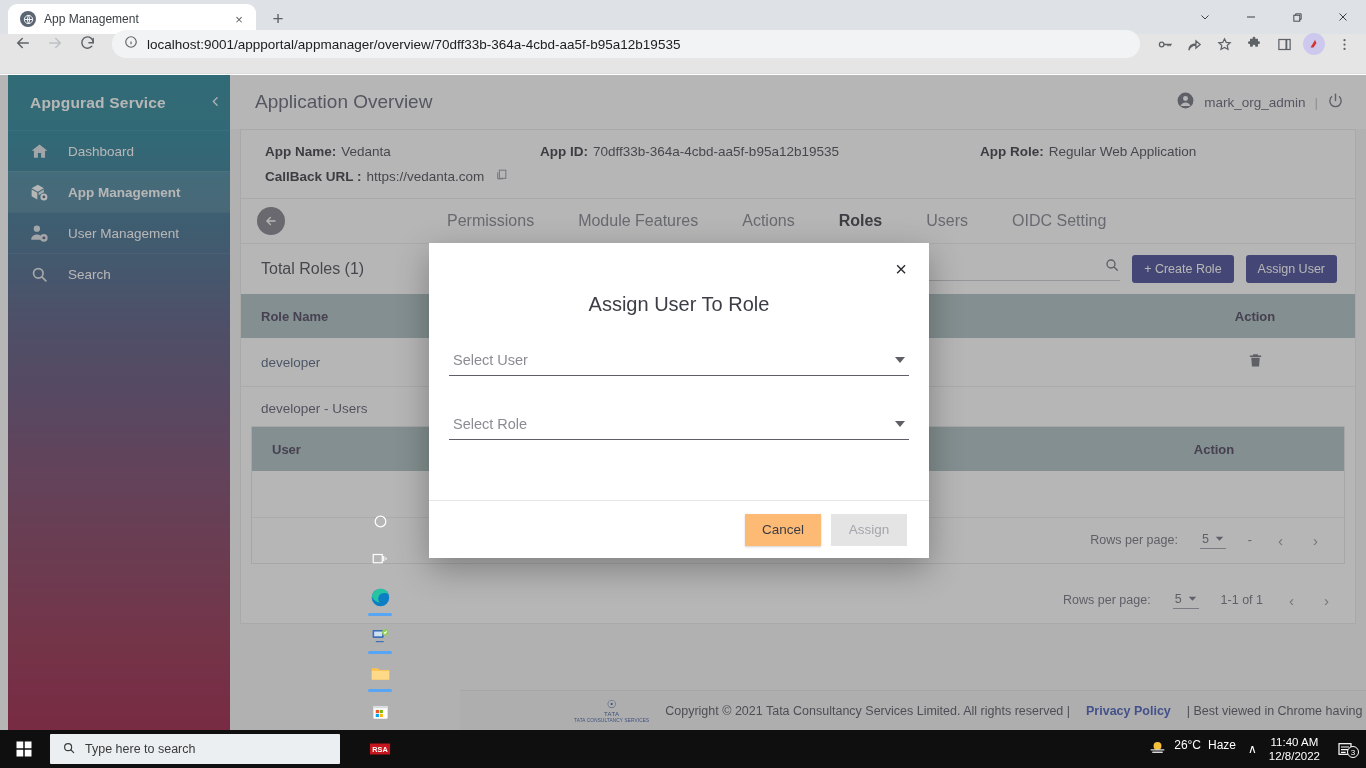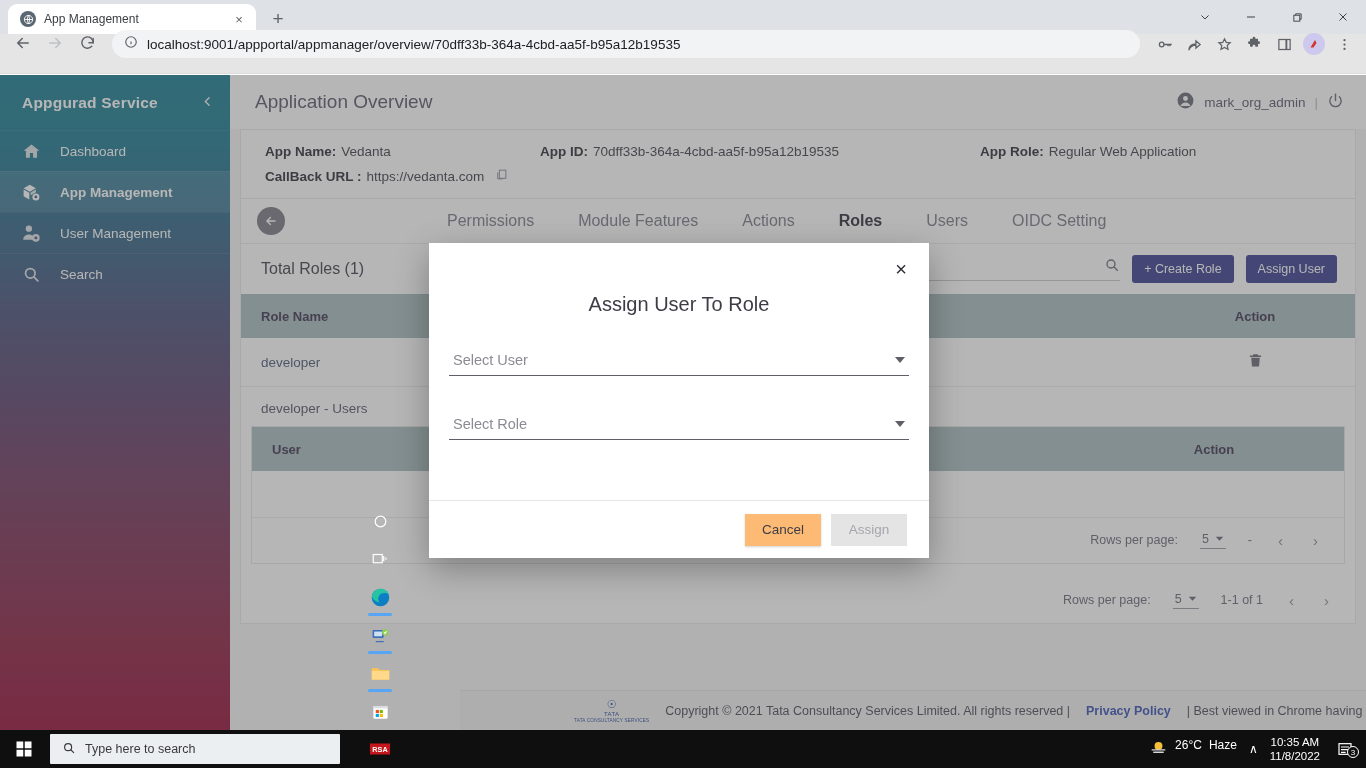--- a/index.html
+++ b/index.html
@@ -86,21 +86,21 @@
 
   
   .viewport {
     position: absolute; top: 75px; left: 0;
     width: 1366px; height: 655px; background: #ffffff;
     overflow: hidden;
   }
 
   
   .sidebar {
-    position: absolute; left: 0; top: 0; width: 230px; height: 655px;
+    position: absolute; left: 8px; top: 0; width: 230px; height: 655px;
     background: linear-gradient(180deg,
       #1b7f93 0%, #1d7a91 10%, #3a5f84 28%, #4d4f79 38%,
       #5a4470 48%, #6e3a62 60%, #7d2f53 72%, #8d2144 86%, #95103a 100%);
     color: #ffffff;
   }
   .sidebar-brand {
     height: 55px; display: flex; align-items: center;
     justify-content: space-between; padding: 0 16px 0 22px;
   }
   .brand-text { font-size: 15.5px; font-weight: 700; letter-spacing: .2px; }
@@ -776,22 +776,22 @@
           <svg width="19" height="19" viewBox="0 0 24 24">
               <circle cx="12" cy="10" r="5" fill="#f5c13a"></circle>
               <path d="M4 15h16M6 18h12" stroke="#d8d8d8" stroke-width="1.6" stroke-linecap="round"></path>
             </svg>
         </span>
         <span>26°C</span>
         <span>Haze</span>
       </div>
       <span>∧</span>
       <div class="clock">
-        <div>10:35 AM</div>
-        <div>11/8/2022</div>
+        <div>11:40 AM</div>
+        <div>12/8/2022</div>
       </div>
       <div class="notif">
         <svg width="16" height="16" viewBox="0 0 24 24" fill="none" stroke="#ffffff" stroke-width="1.8">
             <rect x="3" y="4" width="18" height="16"></rect>
             <path d="M6 9h12M6 13h12M6 17h7"></path>
           </svg>
         <span class="notif-badge">3</span>
       </div>
     </div>
   </div>

